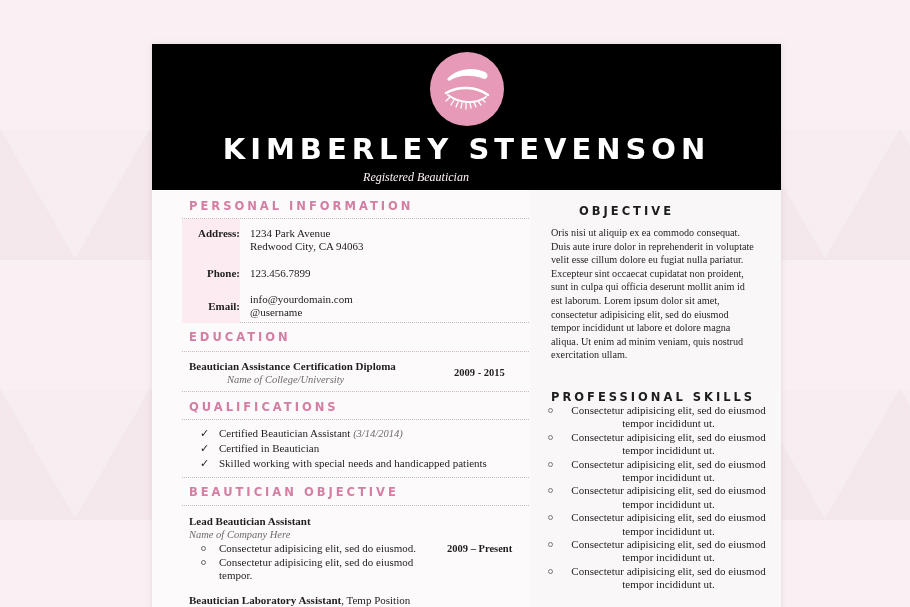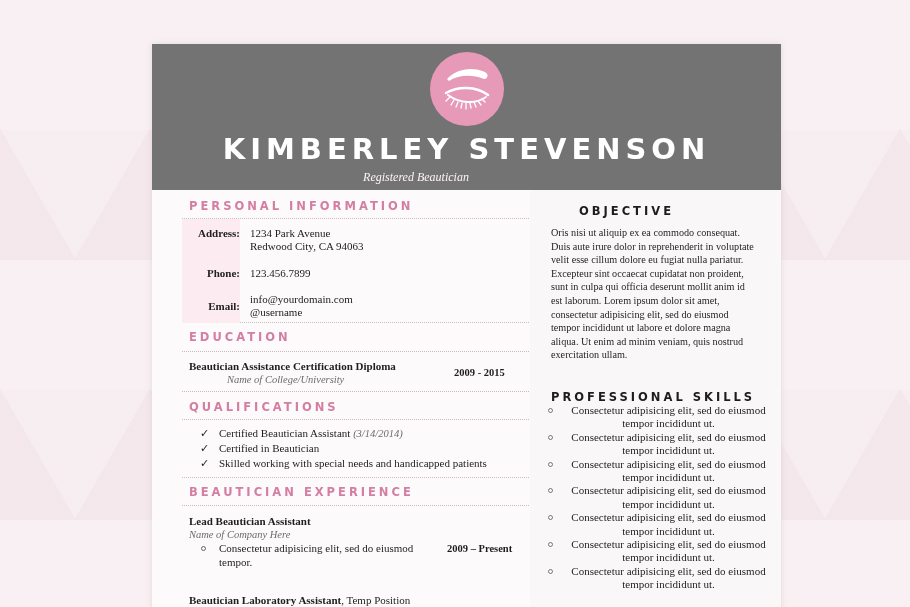--- a/index.html
+++ b/index.html
@@ -16,21 +16,21 @@
     background-size: 150px 260px;
     background-position: 0 0, 0 0, 75px 130px, 75px 130px;
   }
   .page {
     position: absolute; left: 152px; top: 44px; width: 629px; height: 600px;
     background: #fdfafb;
     box-shadow: 0 0 6px rgba(180,150,160,0.25);
   }
   .header {
     position: absolute; left: 0; top: 0; width: 629px; height: 146px;
-    background: #737373;
+    background: #000000;
   }
   .logo {
     position: absolute; left: 278px; top: 8px; width: 74px; height: 74px;
     border-radius: 50%; background: #e79ab7;
   }
   .logo svg { position: absolute; left: 0; top: 0; }
   .name {
     position: absolute; left: 0; top: 88px; width: 629px; text-align: center;
     font-family: "DejaVu Sans", sans-serif; font-weight: bold;
     font-size: 29px; letter-spacing: 5px; color: #ffffff;
@@ -155,27 +155,28 @@
         <span class="ck">✓</span>
         <span>Certified in Beautician</span>
       </li>
       <li>
         <span class="ck">✓</span>
         <span>Skilled working with special needs and handicapped patients</span>
       </li>
     </ul>
 
     <div style="height:28px; padding-top:7px;" class="dotted">
-      <div class="sec-title">BEAUTICIAN EXPERIENCE</div>
+      <div class="sec-title">BEAUTICIAN OBJECTIVE</div>
     </div>
     <div style="position:relative; height:100px;">
       <div class="body-text bold" style="position:absolute; left:7px; top:9px;">Lead Beautician Assistant</div>
       <div class="body-text ital" style="position:absolute; left:7px; top:23px; font-size:10.5px;">Name of Company Here</div>
       <div class="body-text bold" style="position:absolute; left:265px; top:37px; font-size:10.5px;">2009 – Present</div>
       <ul class="circ-list" style="position:absolute; left:0; top:36px; width:250px;">
+        <li><span class="dot"></span><span>Consectetur adipisicing elit, sed do eiusmod.</span></li>
         <li><span class="dot"></span><span>Consectetur adipisicing elit, sed do eiusmod tempor.</span></li>
       </ul>
       <div class="body-text" style="position:absolute; left:7px; top:88px;">
         <span class="bold">Beautician Laboratory Assistant</span><span>, Temp Position</span>
       </div>
     </div>
   </div>
 
   <div class="right-col">
     <div class="r-title" style="position:absolute; left:21px; top:14px;margin-left:28px;">OBJECTIVE</div>

